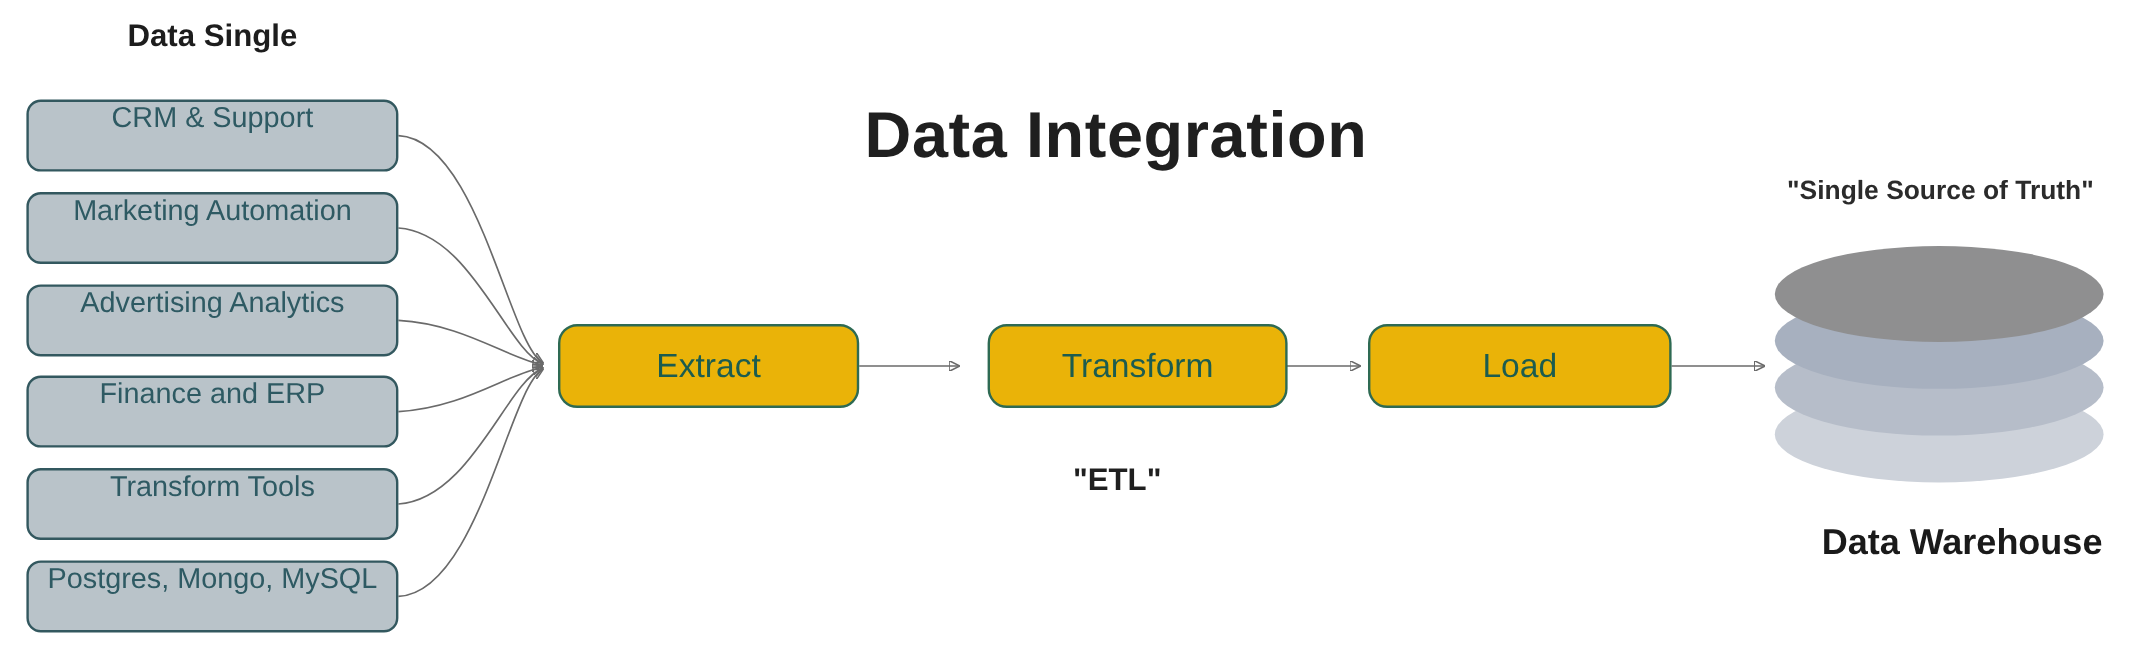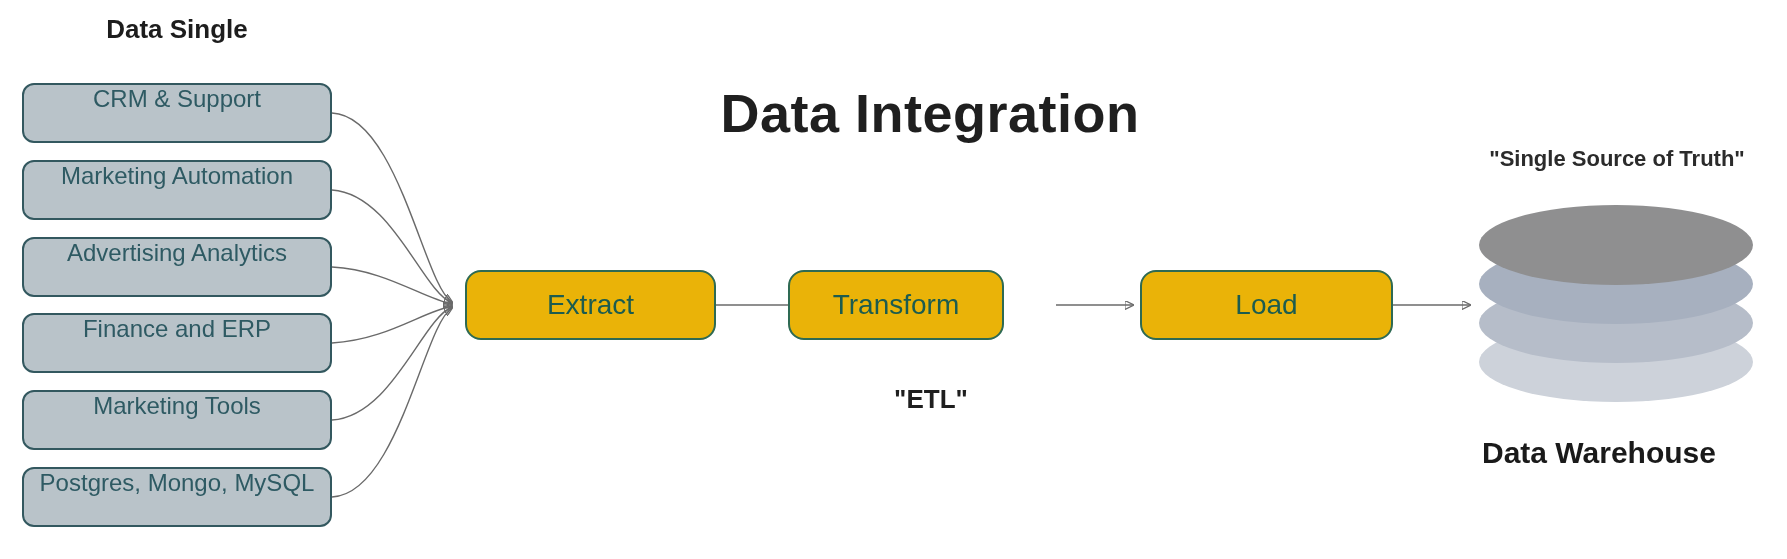--- a/index.html
+++ b/index.html
@@ -44,21 +44,21 @@
     text-align:center;font-size:26px;font-weight:700;color:#1f1f1f;
   }
 
   .sso-quote{
     position:absolute;left:1477px;top:146px;width:280px;
     text-align:center;font-size:22px;font-weight:700;color:#2b2b2b;
     white-space:nowrap;
   }
   .wh-label{
     position:absolute;left:1482px;top:436px;width:270px;
-    text-align:left;font-size:30px;font-weight:700;color:#1a1a1a;
+    text-align:right;font-size:30px;font-weight:700;color:#1a1a1a;
   }
 </style>
 </head>
 <body>
 
 <div class="canvas">
 
   <svg class="edges" viewBox="0 0 1787 559" xmlns="http://www.w3.org/2000/svg" aria-hidden="true">
     <defs>
       <marker id="arrow" viewBox="0 0 10 10" refX="9" refY="5" markerWidth="9" markerHeight="9" orient="auto" markerUnits="userSpaceOnUse">
@@ -93,32 +93,32 @@
   <div class="src-box" style="top:160px">
     <span>Marketing Automation</span>
   </div>
   <div class="src-box" style="top:237px">
     <span>Advertising Analytics</span>
   </div>
   <div class="src-box" style="top:313px">
     <span>Finance and ERP</span>
   </div>
   <div class="src-box" style="top:390px">
-    <span>Marketing Tools</span>
+    <span>Transform Tools</span>
   </div>
   <div class="src-box" style="top:467px">
     <span>Postgres, Mongo, MySQL</span>
   </div>
 
   <div class="main-title">Data Integration</div>
 
   <div class="stage-box" style="left:465px;width:251px">
     <span>Extract</span>
   </div>
-  <div class="stage-box" style="left:788px;width:216px">
+  <div class="stage-box" style="left:823px;width:250px">
     <span>Transform</span>
   </div>
   <div class="stage-box" style="left:1140px;width:253px">
     <span>Load</span>
   </div>
 
   <div class="etl-caption">"ETL"</div>
 
   <div class="sso-quote">"Single Source of Truth"</div>
   <div class="wh-label">Data Warehouse</div>

